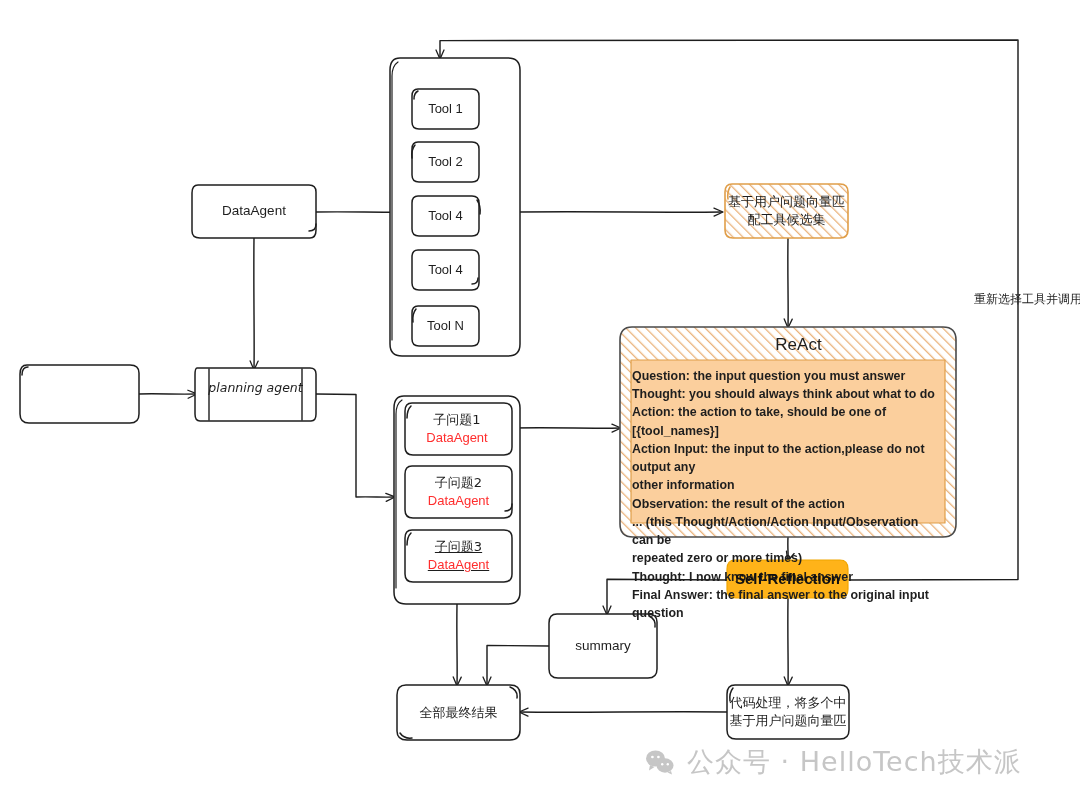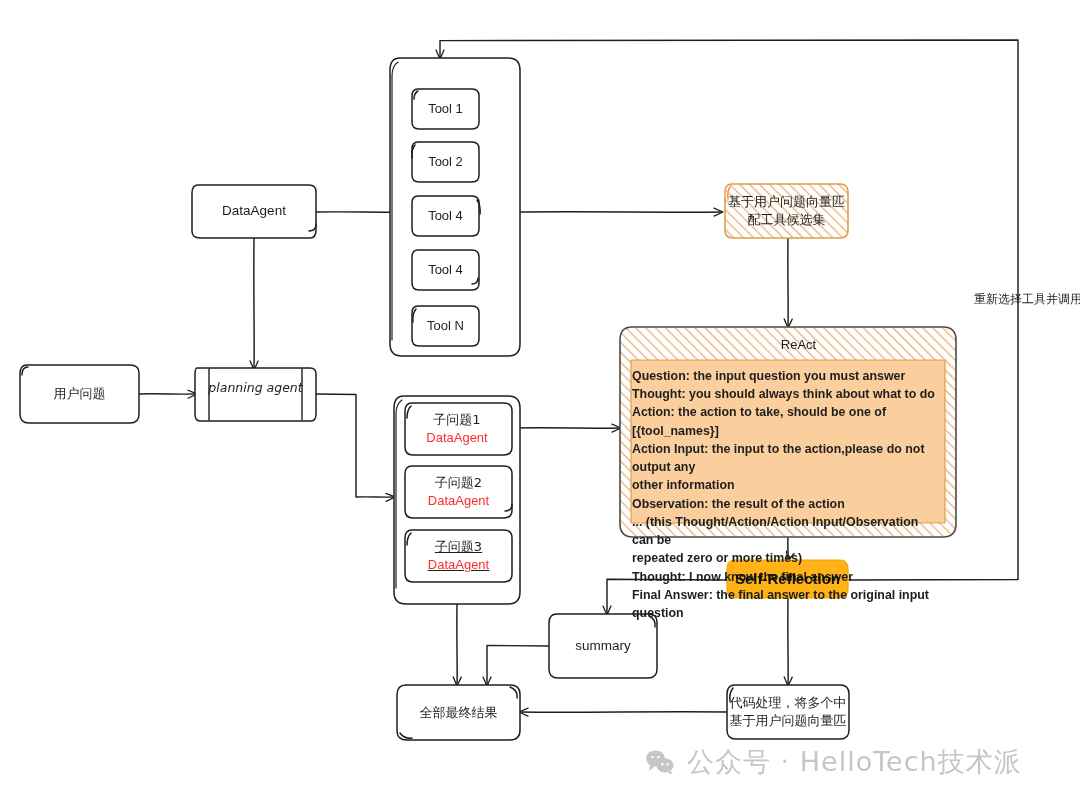--- a/index.html
+++ b/index.html
@@ -6,21 +6,21 @@
   body{width:1080px;height:806px;position:relative;overflow:hidden;
        font-family:"Liberation Sans","DejaVu Sans",sans-serif;color:#1e1e1e;}
   #stage{position:absolute;inset:0;width:1080px;height:806px;}
   svg.layer{position:absolute;left:0;top:0;width:1080px;height:806px;overflow:visible;}
   .node{position:absolute;box-sizing:border-box;display:flex;align-items:center;
         justify-content:center;text-align:center;}
   .lbl{position:relative;z-index:3;line-height:1.35;}
   .t14{font-size:13.5px;}
   .t13{font-size:13px;}
   .cn{font-family:"DejaVu Sans","Liberation Sans",sans-serif;font-size:13px;}
-  .react-title{font-size:13px;padding-left:21px;}
+  .react-title{font-size:17px;padding-left:21px;}
   .react-body{position:absolute;z-index:3;font-size:12.4px;line-height:1.47;text-align:left;
               white-space:pre-wrap;}
   .sub-main{font-size:13px;}
   .sub-agent{font-size:13px;}
   .plan-lbl{font-family:"DejaVu Sans","Liberation Sans",sans-serif;font-size:12.5px;font-style:italic;}
   .selfref-lbl{font-size:15px;font-weight:bold;color:#111;}
   .loop-lbl{position:absolute;font-family:"DejaVu Sans","Liberation Sans",sans-serif;
             font-size:12px;color:#1e1e1e;white-space:nowrap;}
   #watermark{position:absolute;left:645px;top:744px;display:flex;align-items:center;gap:12px;
              color:#c6c6c6;font-size:27px;font-family:"DejaVu Sans","Liberation Sans",sans-serif;
@@ -146,23 +146,20 @@
                L956,340 Q956,327 943,327 Z" fill="url(#hatchOrange)" stroke="#4a4a4a" stroke-width="1.6"></path>
       <rect x="631" y="360" width="314" height="163" fill="#fbcf9d" stroke="#e09e49" stroke-width="1.2"></rect>
     </g>
 
     <g stroke-linecap="round" stroke-linejoin="round">
       <path d="M735,560 Q727,560 727,569 L727,590 Q727,598 736,598 L840,598 Q848,598 848,589
                L848,569 Q848,560 840,560 Z" fill="#ffb319" stroke="#f0a500" stroke-width="1.2"></path>
     </g>
   </svg>
 
-  <div class="node" style="left:20px;top:365px;width:119px;height:58px;">
-    <span class="lbl cn">用户问题</span>
-  </div>
 
   <div class="node" style="left:195px;top:368px;width:121px;height:41px;">
     <span class="lbl plan-lbl">planning agent</span>
   </div>
 
   <div class="node" style="left:192px;top:185px;width:124px;height:53px;">
     <span class="lbl t14">DataAgent</span>
   </div>
 
   <div class="node" style="left:412px;top:89px;width:67px;height:40px;">

